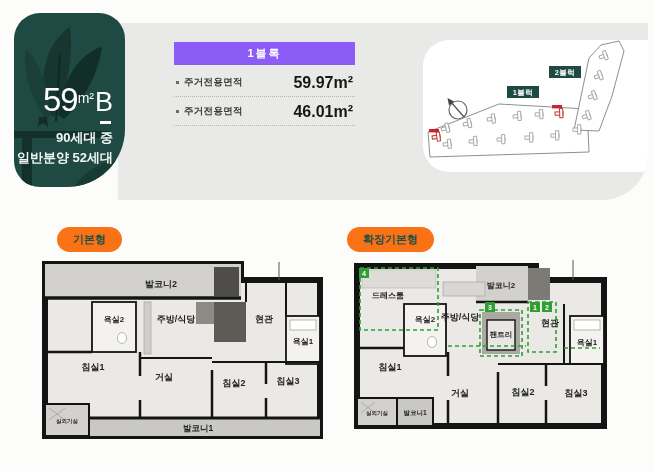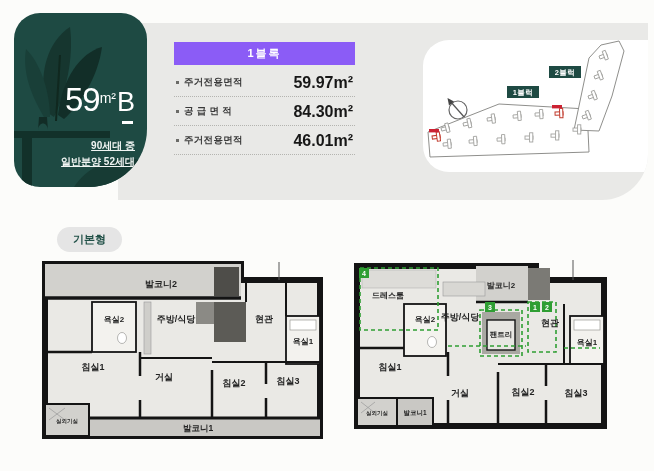--- a/index.html
+++ b/index.html
@@ -5,42 +5,42 @@
   html,body{margin:0;padding:0;background:#fcfcfa;}
   .page{position:relative;width:654px;height:471px;background:#fcfcfa;overflow:hidden;
         font-family:"Liberation Sans","DejaVu Sans",sans-serif;}
   
   .gray-panel{position:absolute;left:118px;top:23px;width:530px;height:177px;
               background:#e9e9e7;border-radius:0 0 46px 0;overflow:hidden;}
   
   .site-panel{position:absolute;right:0;top:17px;width:225px;height:132px;background:#ffffff;
               border-radius:26px 0 0 26px;}
   
-  .unit-card{position:absolute;left:14px;top:13px;width:133px;height:174px;background:#1e4a43;
+  .unit-card{position:absolute;left:14px;top:13px;width:111px;height:174px;background:#1e4a43;
              border-radius:26px 26px 58px 26px;z-index:3;color:#fff;overflow:hidden;}
   .card-plant{position:absolute;inset:0;}
   .card-content{position:absolute;right:12px;top:70px;text-align:right;}
   .card-title-row{white-space:nowrap;line-height:1;}
   .u-num{font-size:33px;font-weight:500;letter-spacing:-1px;}
   .u-unit{font-size:14px;font-weight:500;vertical-align:8px;}
   .u-letter{font-size:27px;font-weight:500;margin-left:1px;}
   .card-underscore{width:11px;height:2.5px;background:#fff;margin:5px 2px 0 auto;}
-  .card-supply{margin-top:14px;font-size:10px;font-weight:700;line-height:1.6;color:#f1f5f3;text-decoration:underline;}
+  .card-supply{margin-top:4px;font-size:13px;font-weight:700;line-height:1.6;color:#f1f5f3;}
   
   .area-table{position:absolute;left:174px;top:42px;width:181px;z-index:2;}
   .tbl-header{background:#8b5cf6;color:#fff;text-align:center;font-size:11px;font-weight:700;
               letter-spacing:2px;padding:4px 0;}
   .tbl-rows{margin-top:3px;}
   .tbl-row{display:flex;align-items:center;padding:5.5px 2px 4.5px 2px;
            border-bottom:1px dotted #b4b4b0;justify-content:flex-end;}
   .bullet{width:3px;height:3px;background:#6b6b68;margin-right:5px;flex:none;}
   .row-label{font-size:9.5px;font-weight:600;color:#3a3a3a;letter-spacing:0.3px;}
   .row-value{margin-left:auto;font-size:16px;font-weight:800;color:#171717;}
   
-  .pill{position:absolute;background:#e5e5e5;color:#205047;font-size:11px;font-weight:700;
+  .pill{position:absolute;background:#f97316;color:#205047;font-size:11px;font-weight:700;
         padding:5px 16px;border-radius:14px;z-index:2;}
   .pill-basic{left:57px;top:227px;}
   .pill-ext{left:347px;top:227px;}
   
   .plan-svg{position:absolute;}
   .plan-basic-svg{left:36px;top:258px;}
   .plan-ext-svg{left:348px;top:256px;}
   svg text{font-family:"Liberation Sans","DejaVu Sans",sans-serif;font-weight:700;fill:#232323;}
   .badge-txt{fill:#ffffff;font-size:7px;}
   .blk-badge-txt{fill:#ffffff;font-size:7.5px;letter-spacing:0.5px;}
@@ -135,32 +135,28 @@
   <div class="area-table">
     <div class="tbl-header">1블록</div>
     <div class="tbl-rows">
       <div class="tbl-row">
         <span class="bullet"></span>
         <span class="row-label">주거전용면적</span>
         <span class="row-value">59.97m²</span>
       </div>
       <div class="tbl-row">
         <span class="bullet"></span>
-        <span class="row-label">공 급 면 적</span>
-        <span class="row-value">84.30m²</span>
-      </div>
-      <div class="tbl-row">
-        <span class="bullet"></span>
         <span class="row-label">주거전용면적</span>
         <span class="row-value">46.01m²</span>
       </div>
     </div>
   </div>
 
   <div class="pill pill-basic">기본형</div>
+  <div class="pill pill-ext">확장기본형</div>
 
   <svg class="plan-svg plan-basic-svg" width="288" height="190" viewBox="0 0 288 190">
     <path d="M9,6 H205 V22 H284 V178 H9 Z" fill="#eae9e5" stroke="#141414" stroke-width="6"></path>
 
     <rect x="9" y="6" width="196" height="34" fill="#d2d1cd"></rect>
     <line x1="9" y1="40" x2="205" y2="40" stroke="#141414" stroke-width="3.5"></line>
     <rect x="178" y="9" width="25" height="29" fill="#4e4d49"></rect>
     <line x1="243" y1="22" x2="243" y2="4" stroke="#555" stroke-width="1"></line>
 
     <rect x="53" y="160" width="231" height="18" fill="#c9c8c4"></rect>

